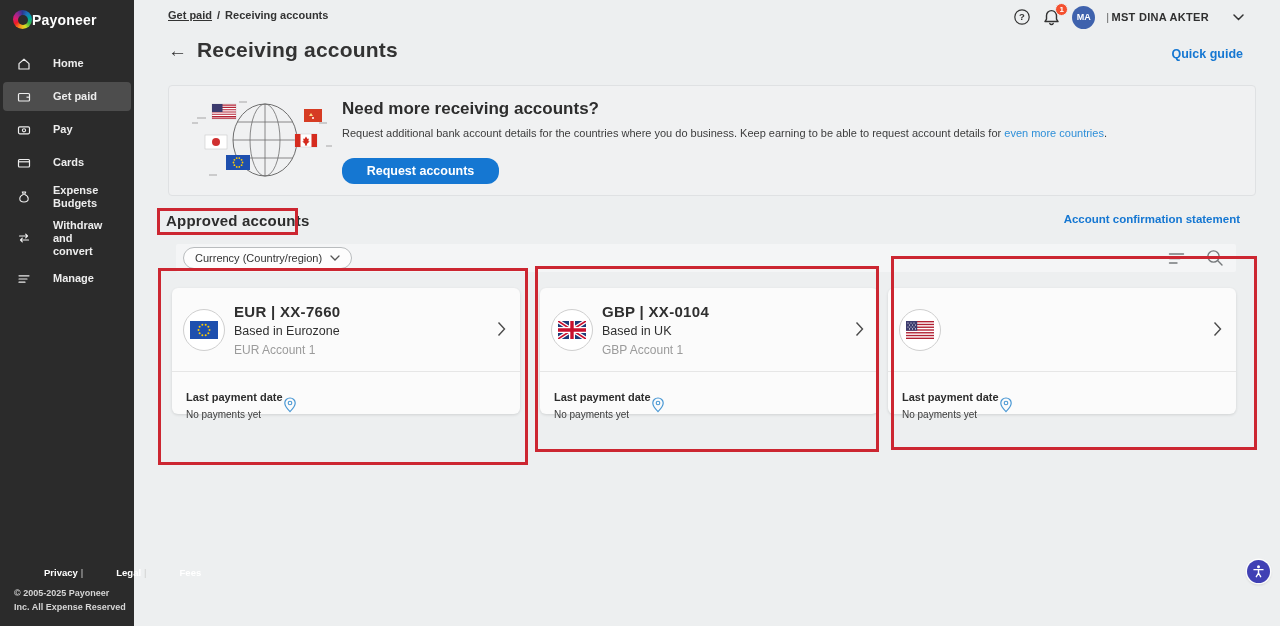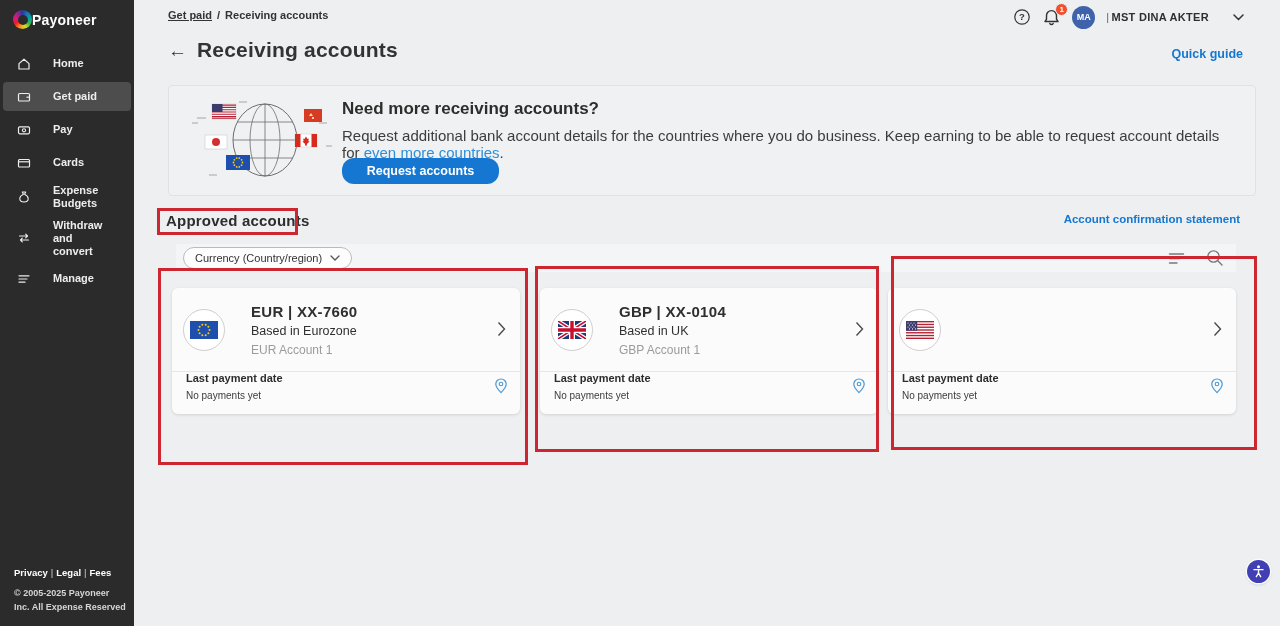--- a/index.html
+++ b/index.html
@@ -16,21 +16,21 @@
   .logo-ring::after { content:""; position:absolute; inset:4.5px; border-radius:50%; background:#2b2b2b; }
   .logo-text { color:#fff; font-size:14px; font-weight:700; letter-spacing:.2px; }
   .nav { position:absolute; top:49px; left:0; right:0; display:flex; flex-direction:column; gap:4px; }
   .nav-item { display:flex; align-items:center; gap:9px; min-height:29px; padding:3px 8px 3px 14px; margin:0 3px; border-radius:4px; cursor:pointer; }
   .nav-item.active { background:#4d4d4d; }
   .nav-icon { width:14px; height:14px; flex:0 0 auto; display:flex; align-items:center; justify-content:center; }
   .nav-label { color:#ededed; font-size:11px; font-weight:600; line-height:1.15;padding-left:13px; }
   .side-footer { position:absolute; left:14px; bottom:12px; right:6px; }
   .legal { color:#fff; font-size:9.5px; font-weight:700; margin-bottom:9px; }
   .legal .sep { margin:0 3px; font-weight:400; color:#cfcfcf; }
-  .legal span[data-interactable="true"] { cursor:pointer; }
+  .legal span[data-interactable="true"] { cursor:pointer;margin-left:30px; }
   .copyright { color:#d5d5d5; font-size:9px; font-weight:600; line-height:1.5; }
 
   
   .breadcrumb { left:168px; top:9px; font-size:11px; color:#333; display:flex; align-items:center; }
   .bc-parent { text-decoration:underline; font-weight:600; cursor:pointer; }
   .bc-sep { margin:0 5px; font-weight:600; }
   .bc-current { font-weight:700; }
   .top-right { top:4px; right:36px; display:flex; align-items:center; gap:11px; height:26px; }
   .icon-btn { cursor:pointer; display:flex; align-items:center; justify-content:center; }
   .bell-wrap { position:relative; }
@@ -45,44 +45,44 @@
   .title-row { left:168px; top:38px; display:flex; align-items:center; gap:10px; }
   .back-arrow { font-size:19px; color:#333; cursor:pointer; line-height:1; }
   .page-title { font-size:21px; font-weight:700; color:#333; letter-spacing:.2px; }
   .quick-guide { top:47px; right:37px; font-size:12.5px; font-weight:600; color:#1577d2; cursor:pointer; }
 
   
   .banner { left:168px; top:85px; width:1088px; height:111px; background:#f0f1f2; border:1px solid #dfe1e3; border-radius:4px; }
   .banner-illustration { position:absolute; left:10px; top:2px; }
   .banner-content { position:absolute; left:173px; top:13px; right:16px; }
   .banner-title { font-size:17px; font-weight:600; color:#2d2d2d; }
-  .banner-body { margin-top:8px; font-size:15px; color:#3c3c3c; }
+  .banner-body { margin-top:8px; font-size:11px; color:#3c3c3c; }
   .banner-link { color:#2e8fd8; cursor:pointer; }
   .banner-btn { position:absolute; left:173px; top:72px; width:157px; height:26px; background:#1577d2; border:none; border-radius:12px;
     color:#fff; font-size:12.5px; font-weight:700; font-family:"Liberation Sans",sans-serif; cursor:pointer; }
 
   
   .section-heading { left:166px; top:212px; font-size:15px; font-weight:700; color:#2d2d2d; letter-spacing:.2px; }
   .statement-link { top:213px; right:40px; font-size:11.5px; font-weight:600; color:#1577d2; cursor:pointer; }
   .toolbar { left:176px; top:244px; width:1060px; height:28px; background:#f4f5f6; border-radius:2px; }
   .filter-pill { position:absolute; left:7px; top:3px; height:22px; padding:0 11px; background:#fdfdfd; border:1px solid #b9bcbe;
     border-radius:11px; display:flex; align-items:center; gap:8px; font-size:11px; color:#333; cursor:pointer; }
   .toolbar-icons { position:absolute; right:12px; top:5px; display:flex; align-items:center; gap:21px; }
 
   
   .card { top:288px; width:348px; height:126px; background:#fbfbfb; border-radius:6px; box-shadow:0 1px 3px rgba(0,0,0,.12); cursor:pointer; }
-  .card-top { position:relative; height:83px; padding:11px 14px 0 11px; display:flex;gap:17px; }
+  .card-top { position:relative; height:83px; padding:11px 14px 0 11px; display:flex; }
   .flag-circle { width:42px; height:42px; border-radius:50%; background:#fff; border:1px solid #cfcfcf; flex:0 0 auto;
     display:flex; align-items:center; justify-content:center; margin-top:10px; }
   .card-info { margin-left:9px; padding-top:4px; }
   .card-title { font-size:15px; font-weight:700; color:#2f2f2f; letter-spacing:.3px; }
   .card-sub { font-size:12.5px; color:#2f2f2f; margin-top:4px; }
   .card-muted { font-size:12px; color:#9b9b9b; margin-top:5px; }
   .card-chev { position:absolute; right:14px; top:33px; }
-  .card-foot { border-top:1px solid #e6e6e6; height:43px; padding:0 12px 0 14px; display:flex; justify-content:space-between; }
+  .card-foot { border-top:1px solid #e6e6e6; height:43px; padding:19px 12px 0 14px; display:flex; }
   .foot-label { font-size:11px; font-weight:700; color:#2d2d2d; }
   .foot-value { font-size:10px; color:#3c3c3c; margin-top:6px; }
   .pin { margin-top:6px; cursor:pointer; }
 
   
   .annotation { border:3px solid #cc2631; z-index:50; pointer-events:none; }
   .anno-head { left:157px; top:208px; width:141px; height:27px; }
   .anno-card1 { left:158px; top:268px; width:370px; height:197px; }
   .anno-card2 { left:535px; top:266px; width:344px; height:186px; }
   .anno-card3 { left:891px; top:256px; width:366px; height:194px; }

